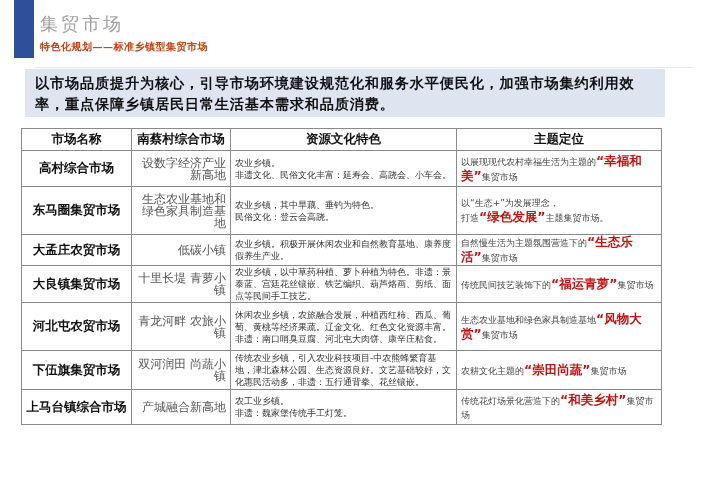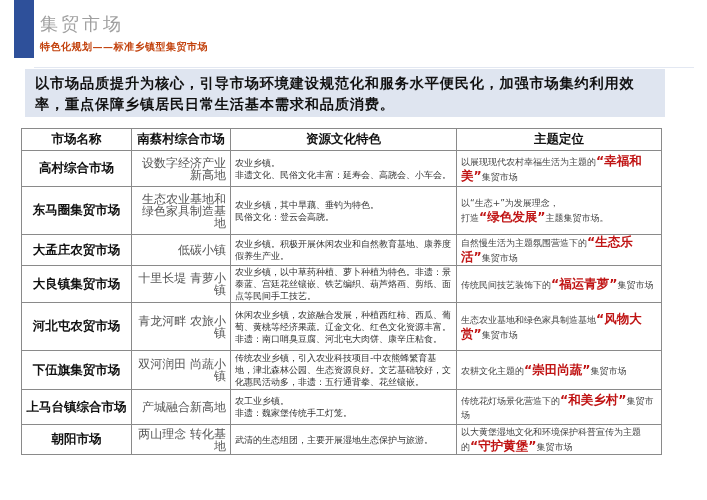--- a/index.html
+++ b/index.html
@@ -130,20 +130,14 @@
         <td class="resource" style="white-space:pre-line">传统农业乡镇，引入农业科技项目-中农熊蜂繁育基地，津北森林公园、生态资源良好。文艺基础较好，文化惠民活动多，非遗：五行通背拳、花丝镶嵌。</td>
         <td class="theme"><span style="white-space:pre-line">农耕文化主题的</span><span class="theme-hl">“崇田尚蔬”</span><span class="theme-suffix">集贸市场</span></td>
       </tr>
       <tr style="height: 35px;">
         <td class="name">上马台镇综合市场</td>
         <td class="goal">产城融合新高地</td>
         <td class="resource" style="white-space:pre-line">农工业乡镇。
 非遗：魏家堡传统手工灯笼。</td>
         <td class="theme"><span style="white-space:pre-line">传统花灯场景化营造下的</span><span class="theme-hl">“和美乡村”</span><span class="theme-suffix">集贸市场</span></td>
       </tr>
-      <tr style="height: 29px;">
-        <td class="name">朝阳市场</td>
-        <td class="goal">两山理念 转化基地</td>
-        <td class="resource" style="white-space:pre-line">武清的生态组团，主要开展湿地生态保护与旅游。</td>
-        <td class="theme"><span style="white-space:pre-line">以大黄堡湿地文化和环境保护科普宣传为主题的</span><span class="theme-hl">“守护黄堡”</span><span class="theme-suffix">集贸市场</span></td>
-      </tr>
     </tbody>
 </table>
 
 </body></html>

